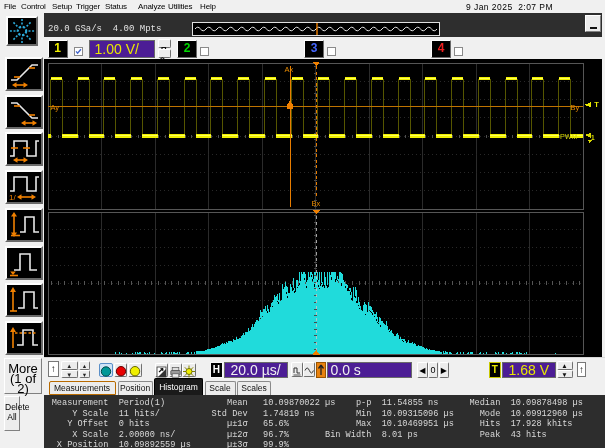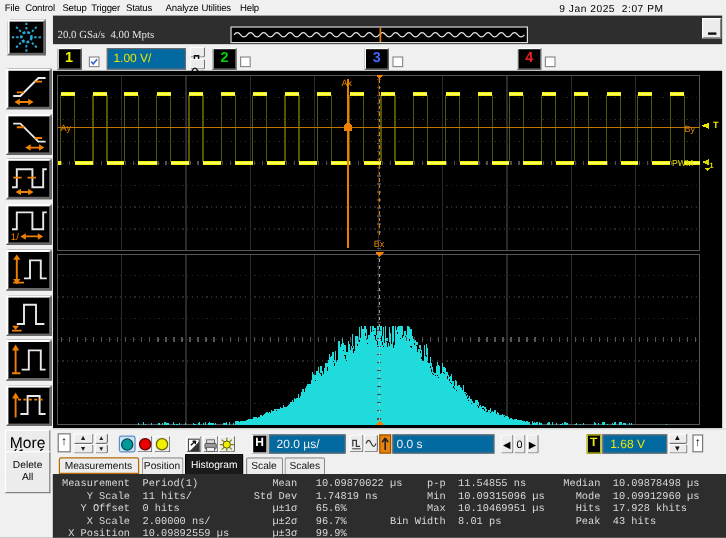--- a/index.html
+++ b/index.html
@@ -9,21 +9,21 @@
 .sbtn { position:absolute; left:5px; width:38px; height:34px; background:#000;
   border-top:2px solid #fdfdfd; border-left:2px solid #fdfdfd;
   border-right:2px solid #6a6a6a; border-bottom:2px solid #6a6a6a; }
 .sbtn svg { display:block; margin:0 auto; }
 .chbox { position:absolute; top:39.5px; width:20px; height:18.5px; background:#000;
   border-top:1.5px solid #fdfdfd; border-left:1.5px solid #fdfdfd;
   border-right:1.5px solid #6a6a6a; border-bottom:1.5px solid #6a6a6a;
   font-size:12px; font-weight:bold; text-align:center; line-height:15px; }
 .on { position:absolute; top:37.5px; font-size:14px; color:#000;margin-top:25px; }
 .cb { position:absolute; top:46.5px; width:9px; height:9px; background:#fff; border:1px solid #8a8a8a; }
-.disp { position:absolute; background:#0369a1; border:1px solid #6a6a6a; font-size:10px;
+.disp { position:absolute; background:#4c1d95; border:1px solid #6a6a6a; font-size:14px;
   line-height:15px; white-space:nowrap; }
 .mbtn { position:absolute; background:#ececec; border-top:1px solid #fff; border-left:1px solid #fff;
   border-right:1px solid #707070; border-bottom:1px solid #707070; border-radius:2px; }
 .tab { position:absolute; top:380.5px; height:14px; background:#ececec; border:1px solid #8a8a8a;
   border-bottom:none; border-radius:2px 2px 0 0; font-size:8.5px; text-align:center; color:#111; }
 </style></head>
 <body>
 
 <div class="abs" style="left:0;top:0;width:556px;height:13px;background:#f0f0f0;font-size:8px;color:#000;letter-spacing:-0.15px">
   <span class="abs" style="left:4px;top:2px">File</span>
@@ -31,21 +31,21 @@
   <span class="abs" style="left:52px;top:2px">Setup</span>
   <span class="abs" style="left:76px;top:2px">Trigger</span>
   <span class="abs" style="left:105px;top:2px">Status</span>
   <span class="abs" style="left:138px;top:2px">Analyze</span>
   <span class="abs" style="left:168px;top:2px">Utilities</span>
   <span class="abs" style="left:200px;top:2px">Help</span>
   <span class="abs" style="right:3px;top:2px;font-size:8.5px;letter-spacing:0.45px">9 Jan 2025&nbsp; 2:07 PM</span>
 </div>
 
 <div class="abs" style="left:44px;top:13px;width:558px;height:24px;background:#2e2e2e"></div>
-<div class="abs" style="left:48px;top:23.5px;font-family:Liberation Serif, serif;font-size:9px;color:#e2e2e2;white-space:pre">20.0 GSa/s  4.00 Mpts</div>
+<div class="abs" style="left:48px;top:23.5px;font-family:Liberation Mono, monospace;font-size:9px;color:#e2e2e2;white-space:pre">20.0 GSa/s  4.00 Mpts</div>
 <div class="abs" style="left:192px;top:22px;width:248px;height:13.5px;background:#000;border:1px solid #e0e0e0">
     <svg width="246" height="12" viewBox="0 0 246 12" style="position:absolute;left:0;top:0">
       <path d="M2 6 q2.75 -3.6 5.5 0 q2.75 3.6 5.5 0 q2.75 -3.6 5.5 0 q2.75 3.6 5.5 0 q2.75 -3.6 5.5 0 q2.75 3.6 5.5 0 q2.75 -3.6 5.5 0 q2.75 3.6 5.5 0 q2.75 -3.6 5.5 0 q2.75 3.6 5.5 0 q2.75 -3.6 5.5 0 q2.75 3.6 5.5 0 q2.75 -3.6 5.5 0 q2.75 3.6 5.5 0 q2.75 -3.6 5.5 0 q2.75 3.6 5.5 0 q2.75 -3.6 5.5 0 q2.75 3.6 5.5 0 q2.75 -3.6 5.5 0 q2.75 3.6 5.5 0 q2.75 -3.6 5.5 0 q2.75 3.6 5.5 0 q2.75 -3.6 5.5 0 q2.75 3.6 5.5 0 q2.75 -3.6 5.5 0 q2.75 3.6 5.5 0 q2.75 -3.6 5.5 0 q2.75 3.6 5.5 0 q2.75 -3.6 5.5 0 q2.75 3.6 5.5 0 q2.75 -3.6 5.5 0 q2.75 3.6 5.5 0 q2.75 -3.6 5.5 0 q2.75 3.6 5.5 0 q2.75 -3.6 5.5 0 q2.75 3.6 5.5 0 q2.75 -3.6 5.5 0 q2.75 3.6 5.5 0 q2.75 -3.6 5.5 0 q2.75 3.6 5.5 0 q2.75 -3.6 5.5 0 q2.75 3.6 5.5 0 q2.75 -3.6 5.5 0 q2.75 3.6 5.5 0" stroke="#e8e8e8" stroke-width="1" fill="none"></path>
       <line x1="124" y1="0" x2="124" y2="12" stroke="#f08000" stroke-width="1.4"></line>
     </svg>
   </div>
 <div class="abs bevel" style="left:585px;top:15px;width:16px;height:17px">
   <div class="abs" style="left:4px;top:11px;width:7px;height:2px;background:#111"></div>
   </div>
 
@@ -261,21 +261,21 @@
   </div>
 <div class="sbtn" style="top:321.2px">
     <svg width="33" height="29" viewBox="0 0 33 29">
       <path d="M9 22 h6 V7 h10 V22 h5" stroke="#e8e8e8" stroke-width="1.6" fill="none"></path>
       <line x1="5" y1="8" x2="5" y2="25" stroke="#f08000" stroke-width="1.6" fill="none"></line>
       <path d="M5 4 l-3 5 h6 z" fill="#f08000"></path>
       <line x1="7" y1="10" x2="28" y2="10" stroke="#f08000" stroke-width="1.6" stroke-dasharray="2.5 2" fill="none"></line>
     </svg>
   </div>
 <div class="abs bevel" style="left:4px;top:357.5px;width:38px;height:36px;font-size:13px;text-align:center;padding-top:5px;line-height:10px">More<br>(1 of 2)</div>
-<div class="abs bevel" style="left:4px;top:376px;width:38px;height:35px;font-size:8.5px;text-align:center;padding-top:5px;line-height:10px">Delete<br>All</div>
+<div class="abs bevel" style="left:4px;top:396px;width:16px;height:35px;font-size:8.5px;text-align:center;padding-top:5px;line-height:10px">Delete<br>All</div>
 
 <div class="abs" style="left:44px;top:357px;width:561px;height:23px;background:#f0f0f0;border-top:1px solid #d8d8d8"></div>
 <div class="abs" style="left:48px;top:361px;width:10.5px;height:16px;background:#fff;border:1px solid #777;text-align:center;font-size:10px;line-height:14px">↑</div>
 <div class="abs mbtn" style="left:61px;top:361px;width:16.5px;height:8.5px;text-align:center;font-size:6px;line-height:8.5px;color:#222">▲</div>
 <div class="abs mbtn" style="left:61px;top:369.5px;width:16.5px;height:8.5px;text-align:center;font-size:6px;line-height:8.5px;color:#222">▼</div>
 <div class="abs mbtn" style="left:79px;top:361px;width:11px;height:8.5px;text-align:center;font-size:5.5px;line-height:8.5px;color:#222">▲</div>
 <div class="abs mbtn" style="left:79px;top:369.5px;width:11px;height:8.5px;text-align:center;font-size:5.5px;line-height:8.5px;color:#222">▼</div>
 <div class="abs" style="left:99px;top:362.5px;width:13.5px;height:14.5px;background:#cfe3f6;border:1px solid #5a8fc8;border-radius:2px">
   <svg width="12" height="13">
       <circle cx="6" cy="6.5" r="4.7" fill="#009898" stroke="#004848" stroke-width="1"></circle>

